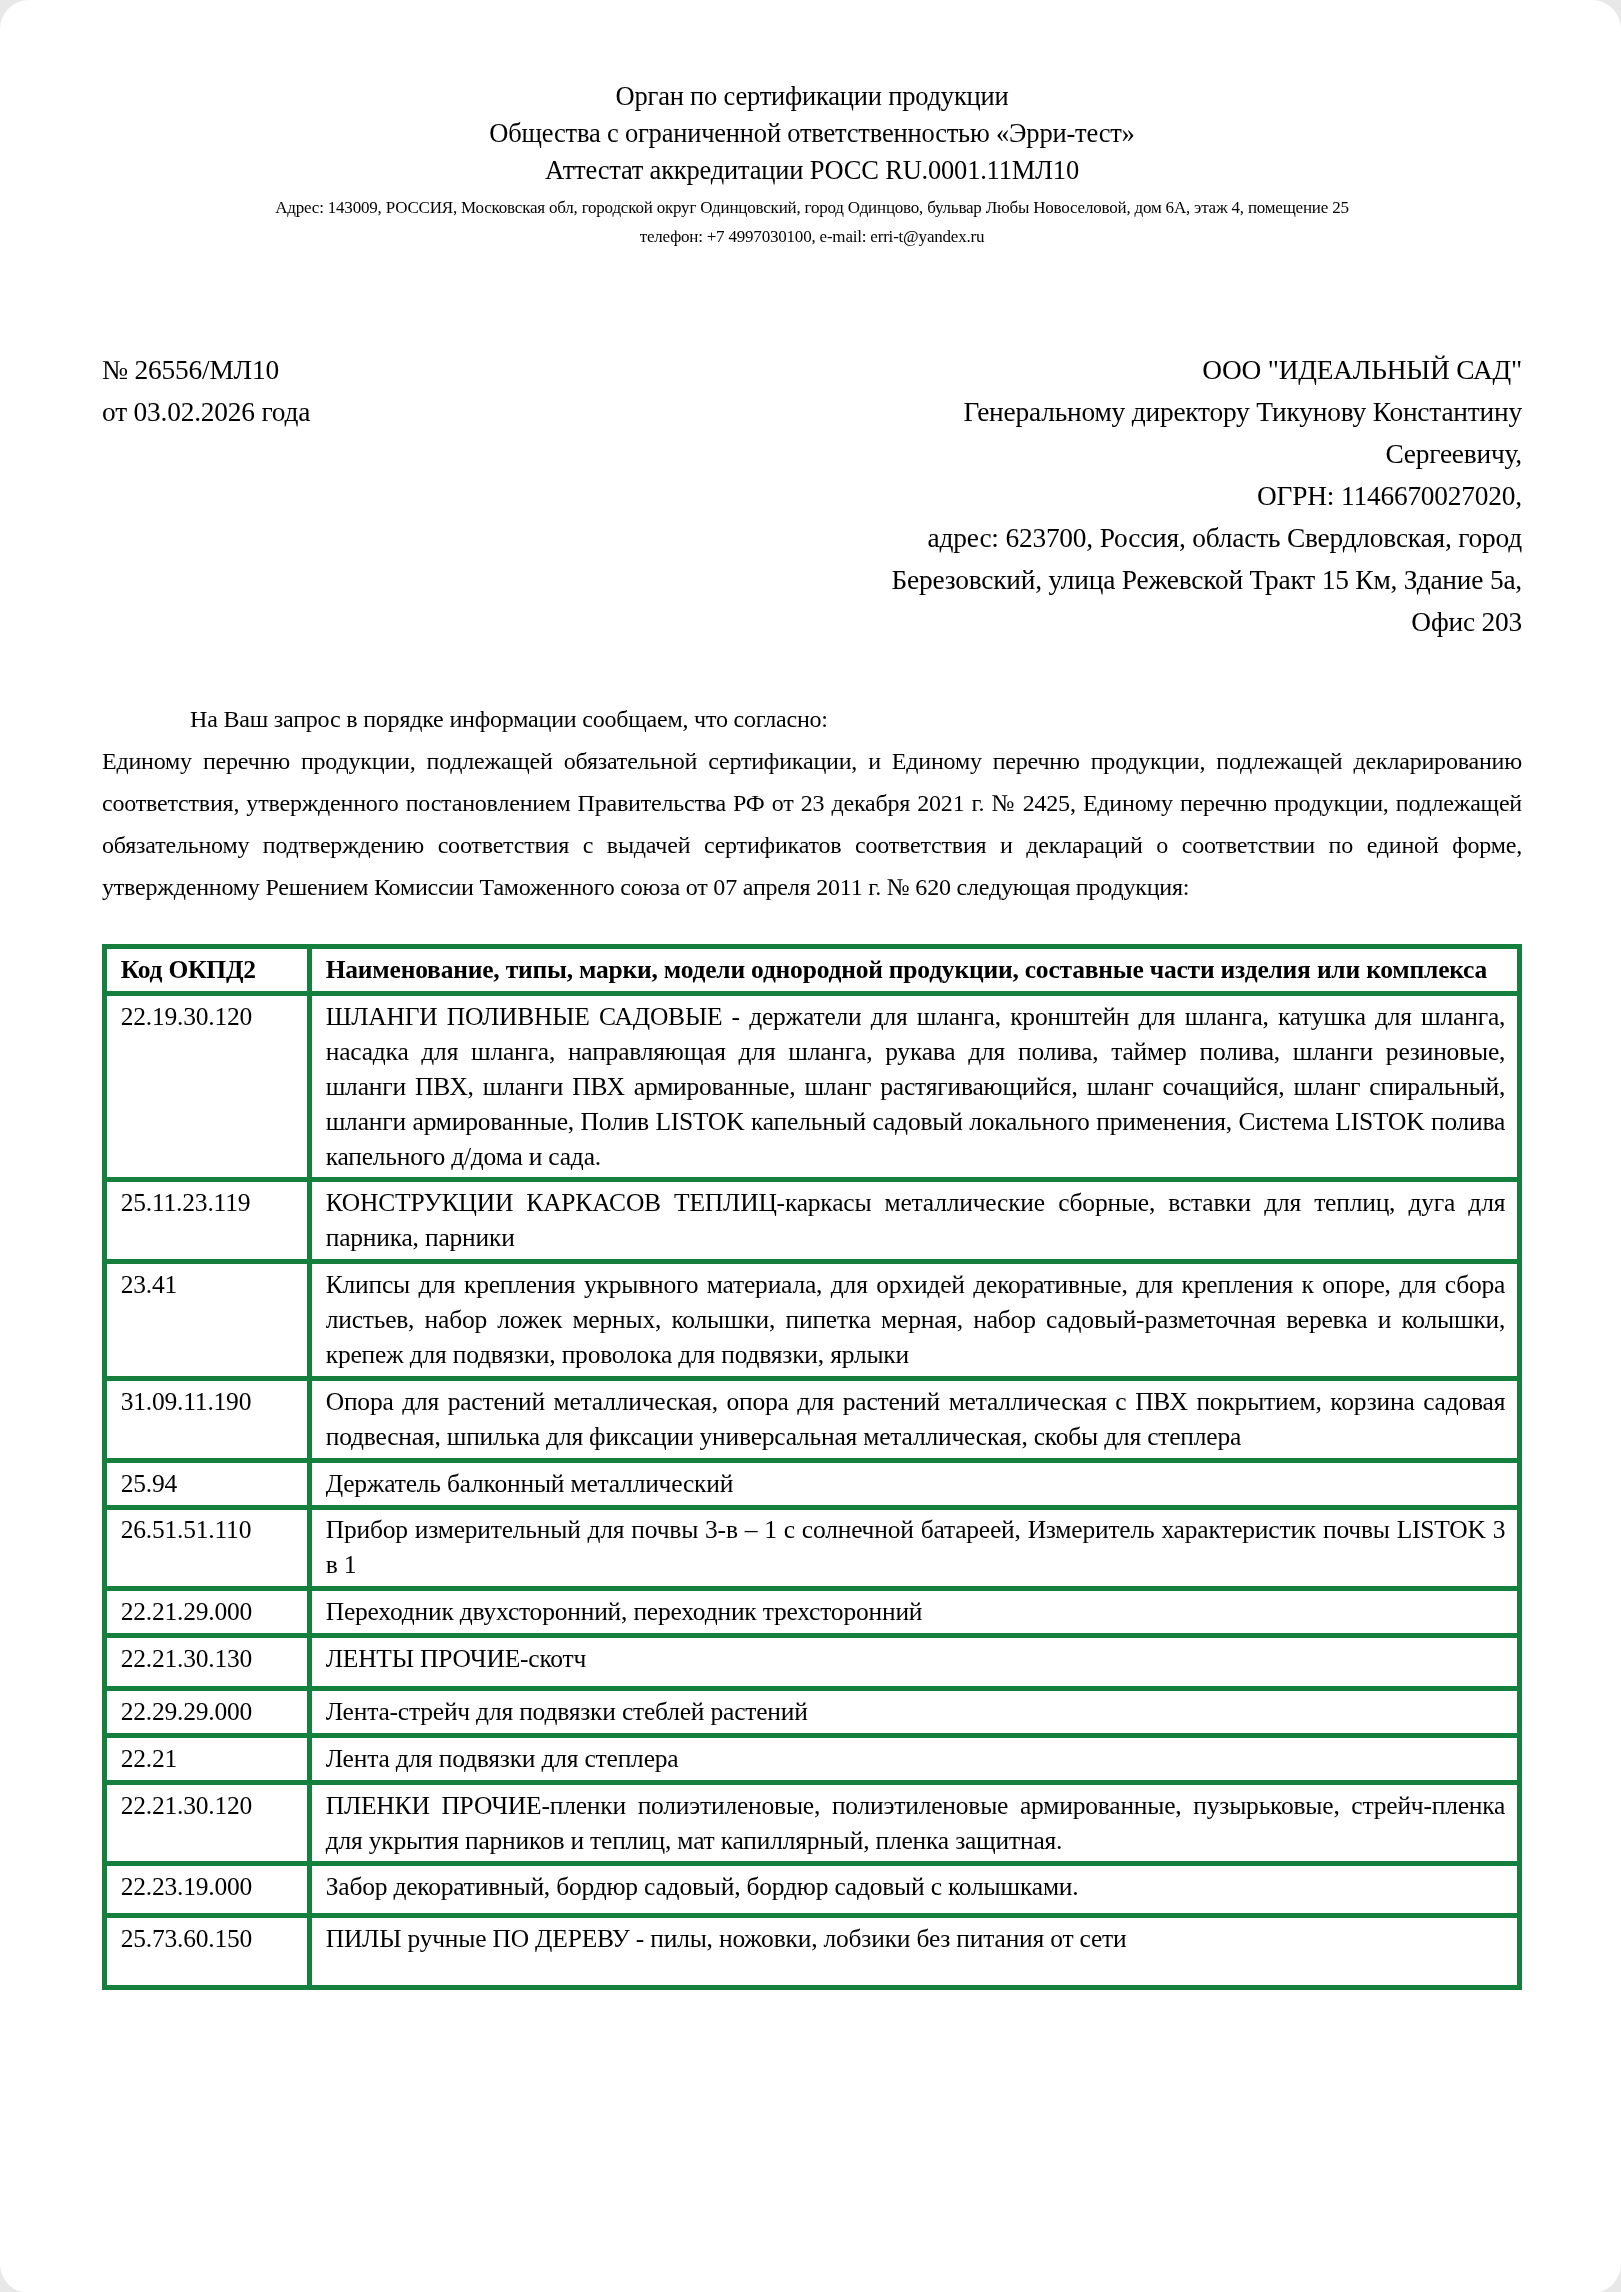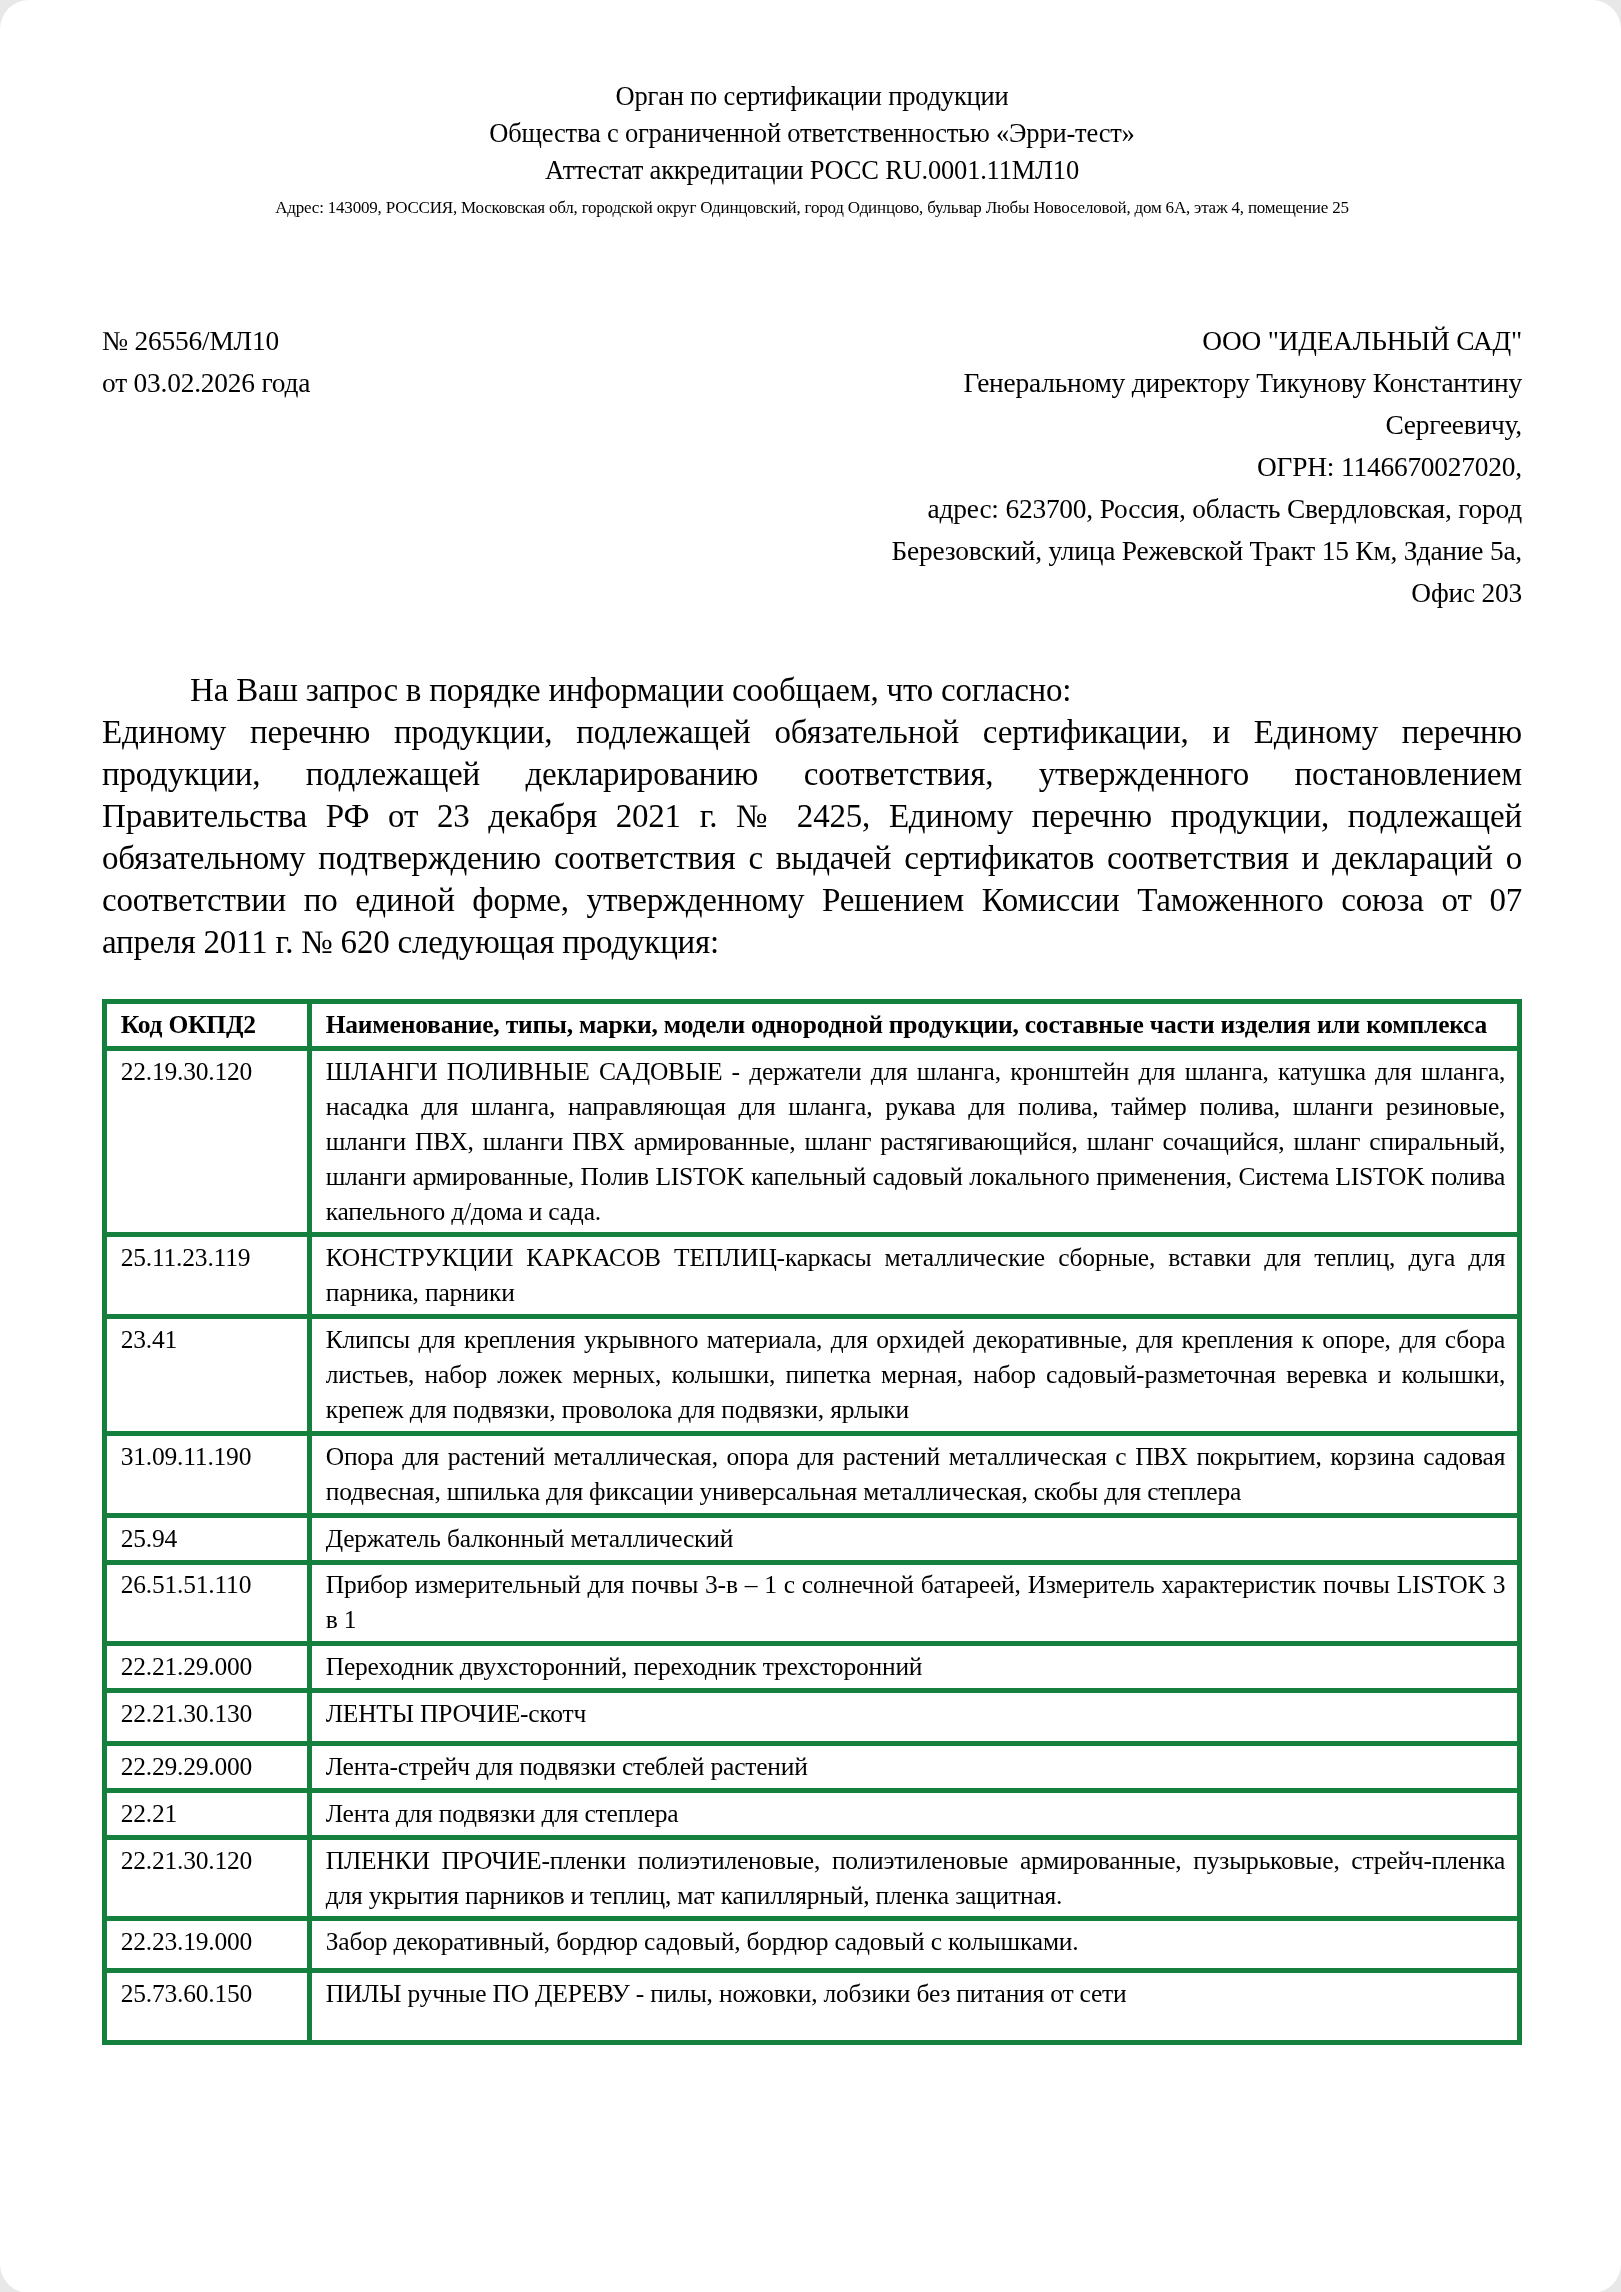--- a/index.html
+++ b/index.html
@@ -19,21 +19,21 @@
   .letterhead { text-align:center; }
   .lh-main { font-size:26.5px; line-height:37px; font-weight:normal; }
   .lh-small { font-size:17px; line-height:29px; }
   .lh-addr { max-width:1245px; margin:3.9px auto 0; }
   
   .ref-row { display:flex; justify-content:space-between; margin-top:98px;
              font-size:27.4px; line-height:42px; }
   .ref-block { white-space:nowrap; }
   .recipient { text-align:right; width:961px; }
   
-  .body-text { margin-top:55px; font-size:33px; line-height:42px; }
+  .body-text { margin-top:55px; font-size:24px; line-height:42px; }
   .body-intro { text-indent:88px; }
   .body-para { text-align:justify; }
   
   table.products { margin-top:36px; width:100%; border-collapse:collapse;
                    border:2.9px solid #000; table-layout:fixed; }
   col.c-code { width:205px; }
   th, td { border:5px solid #15803d; vertical-align:top;
            padding:2.9px 11.8px 3.9px 13.7px; font-size:25.5px; line-height:35px; }
   th { font-weight:bold; text-align:left; }
   th.desc-h { text-align:justify; }
@@ -46,20 +46,21 @@
 </head>
 <body>
 
 <div class="page">
 
   <div class="letterhead">
     <div class="lh-main">Орган по сертификации продукции</div>
     <div class="lh-main">Общества с ограниченной ответственностью «Эрри-тест»</div>
     <div class="lh-main">Аттестат аккредитации РОСС RU.0001.11МЛ10</div>
     <div class="lh-small lh-addr">Адрес: 143009, РОССИЯ, Московская обл, городской округ Одинцовский, город Одинцово, бульвар Любы Новоселовой, дом 6А, этаж 4, помещение 25</div>
+    <div class="lh-small">телефон: +7 4997030100, e-mail: erri-t@yandex.ru</div>
   </div>
 
   <div class="ref-row">
     <div class="ref-block">
       <div>№ 26556/МЛ10</div>
       <div>от 03.02.2026 года</div>
     </div>
     <div class="recipient">
       <div>ООО "ИДЕАЛЬНЫЙ САД"</div>
       <div>Генеральному директору Тикунову Константину</div>

